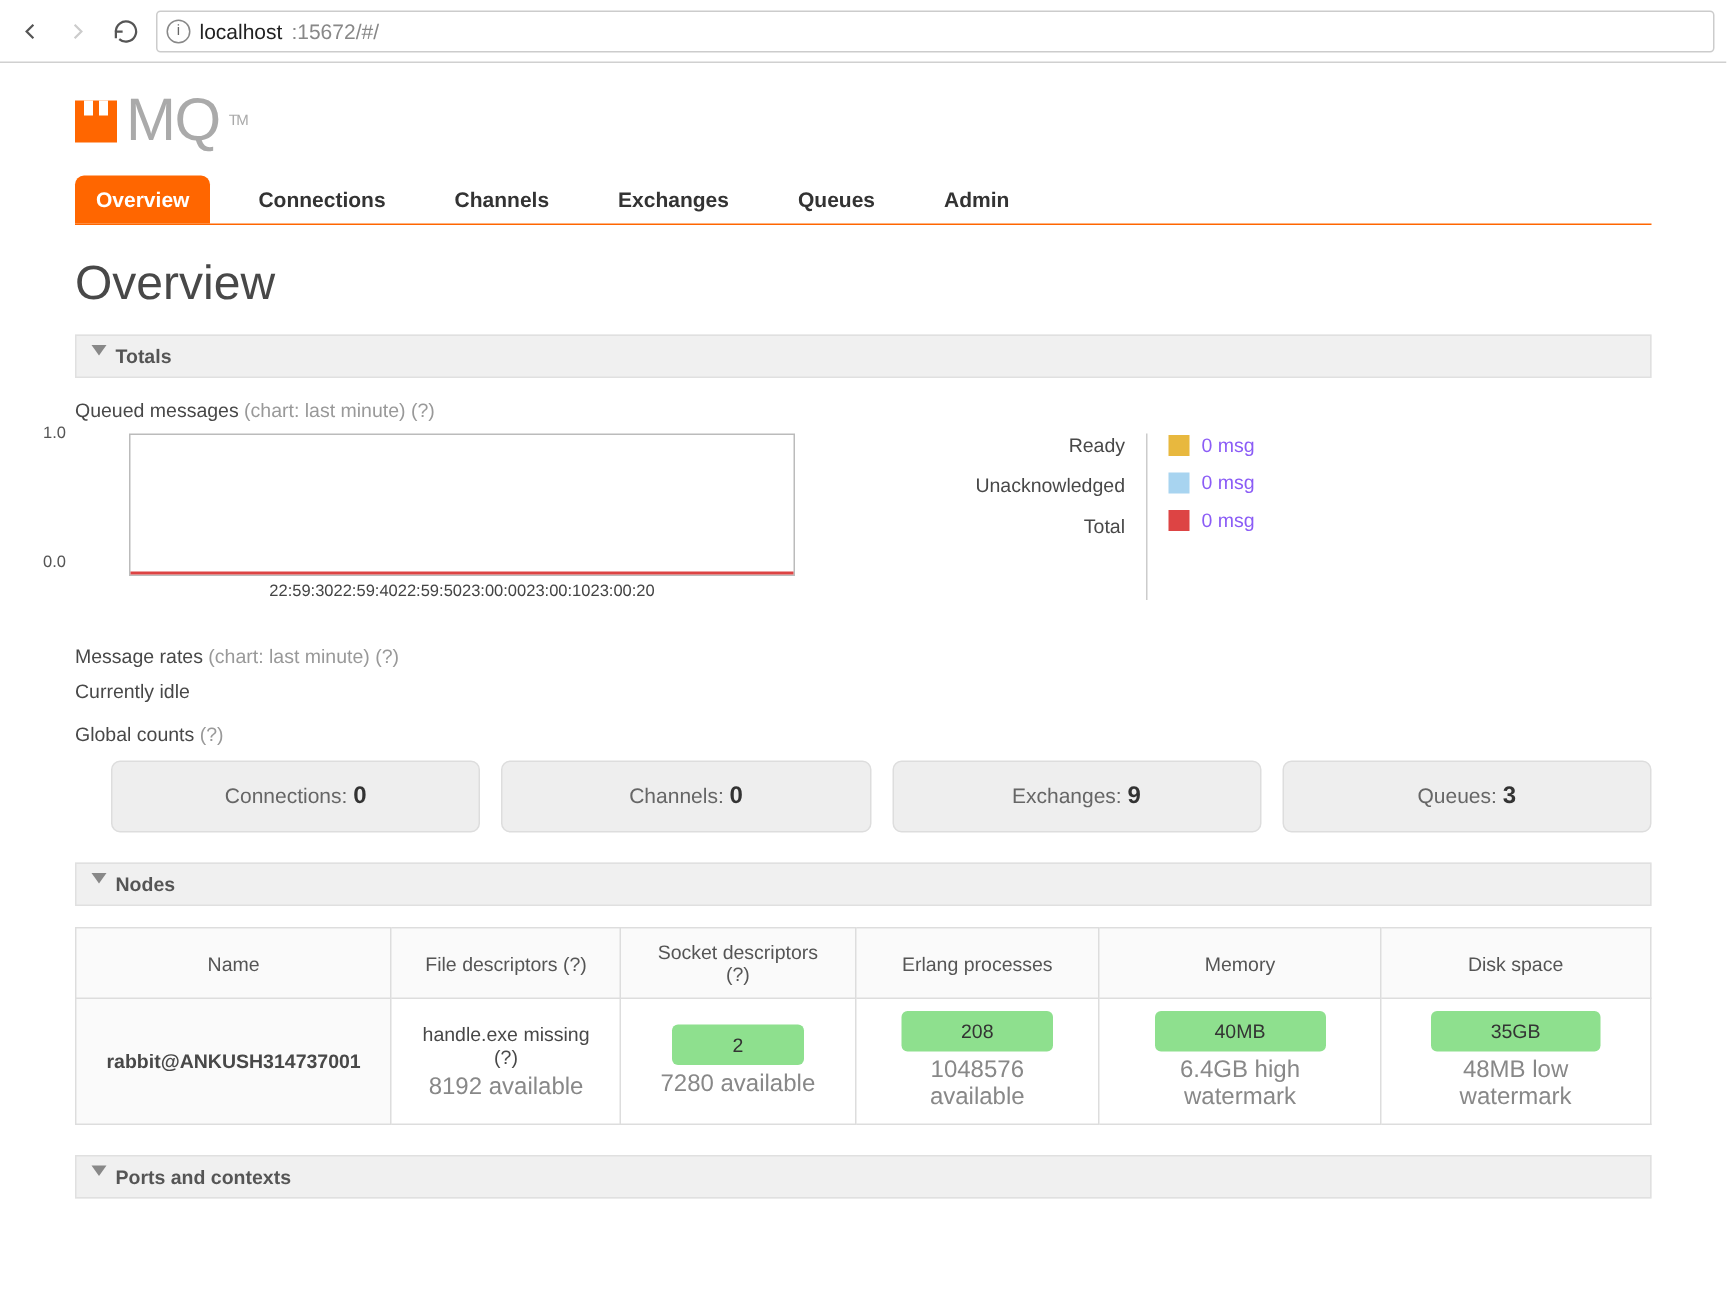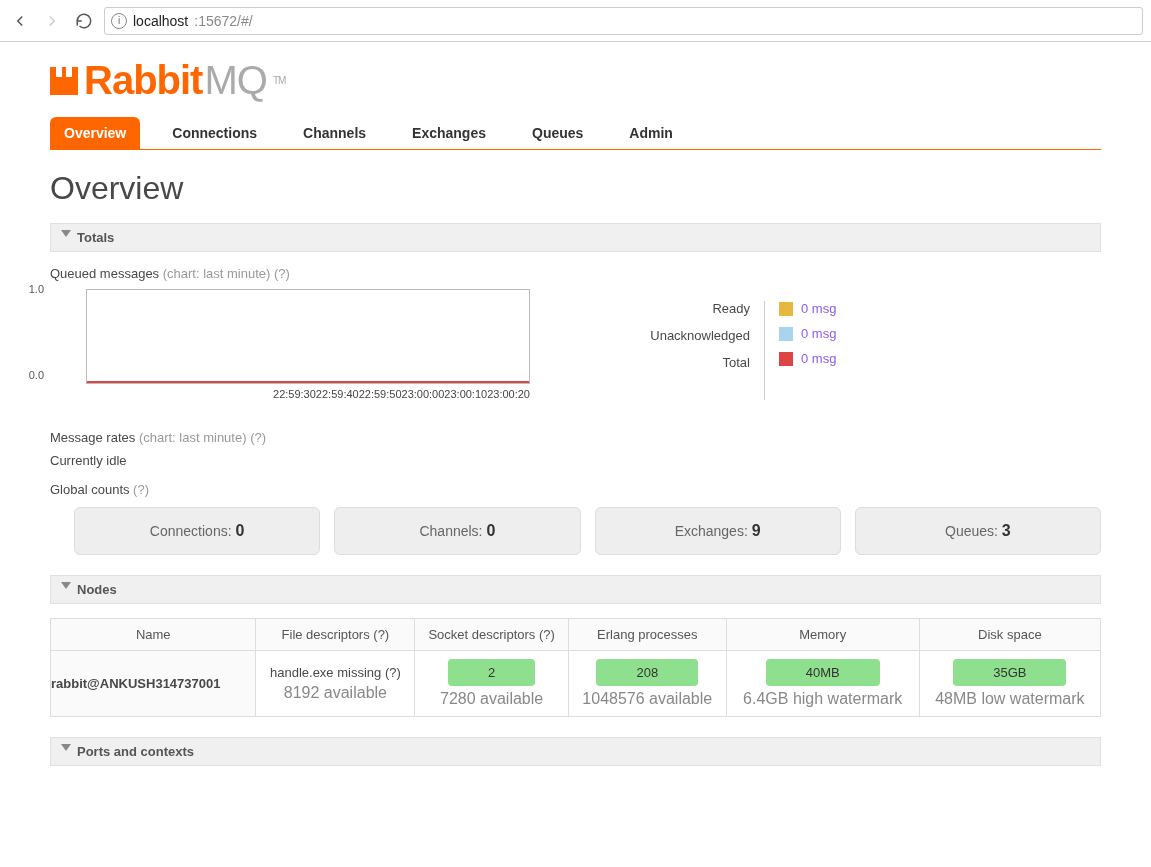--- a/index.html
+++ b/index.html
@@ -26,32 +26,32 @@
   .section-bar .tri { width:0; height:0; border-left:5px solid transparent; border-right:5px solid transparent; border-top:7px solid #888; }
   .section-bar .lbl { font-weight:bold; color:#555; }
   .subhead { color:#484848; margin-bottom:8px; }
   .subhead .muted { color:#999;margin-top:25px; }
   .subhead .help { color:#999; }
   .chart-row { display:flex; gap:80px; margin-bottom:30px; }
   .chart { width:480px; }
   .chart-box { border:1px solid #bbb; height:95px; position:relative; margin-left:36px; }
   .chart-box .baseline { position:absolute; left:0; right:0; bottom:0; height:2px; background:#d44; }
   .ylabel { position:absolute; font-size:11px; right:100%; margin-right:6px; color:#555;}
-  .xticks { display:flex; justify-content:flex-end; margin-left:36px; font-size:11px; color:#444; margin-top:4px;}
-  .legend { margin-top:12px; }
+  .xticks { display:flex; justify-content:center; margin-left:36px; font-size:11px; color:#444; margin-top:4px;}
+  .legend { margin-top:0; }
   .legend-label { width:140px; text-align:right; color:#484848; }
   .divider-v { width:1px; background:#ccc; align-self:stretch; }
   .legend-vals { display:flex; flex-direction:column; gap:10px; }
   .legend-val { display:flex; align-items:center; gap:8px; color:#8b5cf6;}
   .swatch { width:14px; height:14px; }
   .counts { display:flex; gap:14px; margin-top:10px; margin-bottom:20px;margin-left:24px;}
   .count-box { flex:1; background:#eee; border:1px solid #ddd; border-radius:6px; padding:14px 10px; text-align:center; color:#666; font-size:14px; cursor:pointer;}
   .count-box b { color:#333; font-size:16px;}
   table.nodes { width:100%; border-collapse:collapse; margin-bottom:20px;}
-  table.nodes th, table.nodes td { border:1px solid #ddd; padding:8px 0; text-align:center; font-size:13px;}
+  table.nodes th, table.nodes td { border:1px solid #ddd; padding:8px 20px; text-align:center; font-size:13px;}
   table.nodes th { background:#fafafa; font-weight:normal; color:#555;}
   table.nodes td.name { font-weight:bold; text-align:left; background:#fafafa;}
   .green-bar { display:inline-block; background:#8ee08e; border-radius:4px; padding:6px 40px; color:#333;}
   .avail { color:#888; font-size:16px; display:block; margin-top:4px;}
   .muted { color:#999; }
   .help { color:#999; }
   .plain { margin:6px 0 14px 0; color:#484848;}
 </style>
 </head>
 <body>
@@ -77,21 +77,20 @@
     <span class="info-icon">i</span>
     <span style="color:#222">localhost</span>
       <span style="color:#888">:15672/#/</span>
   </div>
 </div>
 
 <div class="page">
 
   <div class="logo">
     <span class="mark"></span>
-    <span class="r">Rabbit</span>
       <span class="mq">MQ</span>
       <span class="tm">TM</span>
   </div>
 
   <div class="tabs" id="tabs">
       <div class="tab active">Overview</div>
       <div class="tab">Connections</div>
       <div class="tab">Channels</div>
       <div class="tab">Exchanges</div>
       <div class="tab">Queues</div>

